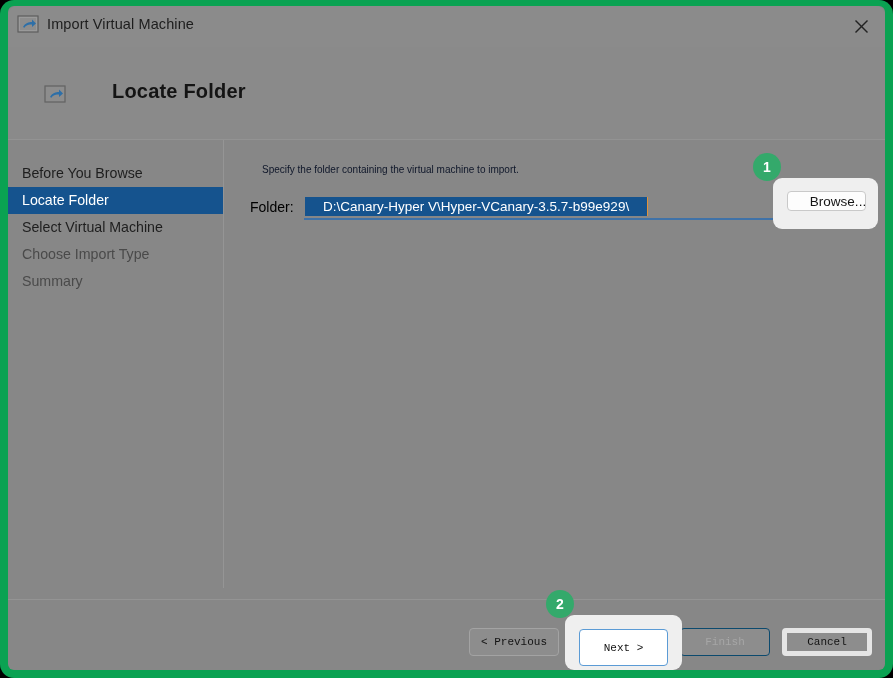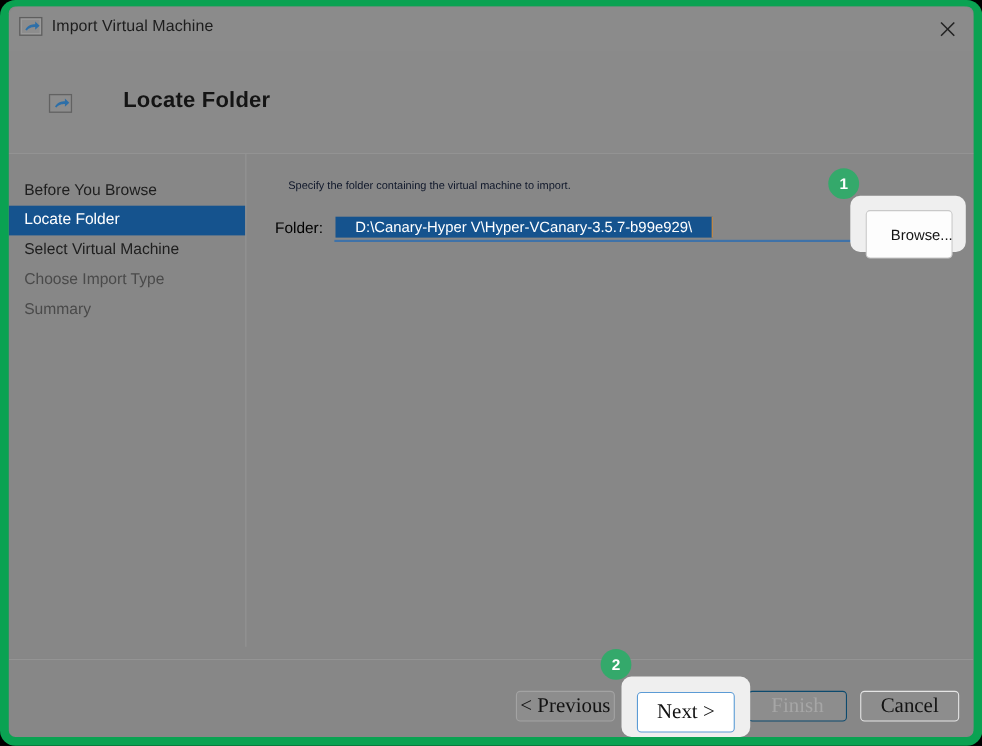--- a/index.html
+++ b/index.html
@@ -207,21 +207,21 @@
     height: 51px;
     background: #efefef;
     border-radius: 9px;
     z-index: 5;
   }
   #browse-button {
     position: absolute;
     left: 779px;
     top: 185px;
     width: 79px;
-    height: 44px;
+    height: 20px;
     background: #fdfdfd;
     border: 1px solid #c9c9c9;
     border-radius: 4px;
     font-size: 13.5px;
     color: #151515;
     display: flex;
     align-items: center;
     justify-content: center;
     box-sizing: border-box;
     z-index: 6;
@@ -242,26 +242,26 @@
     box-sizing: border-box;
     border-bottom-left-radius: 9px;
     border-bottom-right-radius: 9px;
   }
   .footer-btn {
     position: absolute;
     top: 28px;
     width: 90px;
     height: 28px;
     border-radius: 4px;
-    font-size: 19px;
+    font-size: 11px;
     display: flex;
     align-items: center;
     justify-content: center;
     box-sizing: border-box;
-    font-family: Liberation Serif, serif;
+    font-family: Liberation Mono, monospace;
     cursor: pointer;
   }
   #btn-previous {
     left: 461px;
     background: #8d8d8d;
     border: 1px solid #a3a3a3;
     color: #131313;
   }
   #next-card {
     position: absolute;
@@ -286,21 +286,21 @@
   #btn-finish {
     left: 672px;
     background: #8d8d8d;
     border: 1px solid #0c4a6e;
     color: #a6a6a6;
     cursor: default;
   }
   #btn-cancel {
     left: 774px;
     background: #8d8d8d;
-    border: 1px solid #e5e5e5;
+    border: 5px solid #e5e5e5;
     color: #131313;
   }
 
   
   .badge {
     position: absolute;
     width: 28px;
     height: 28px;
     border-radius: 50%;
     background: #34a96b;

